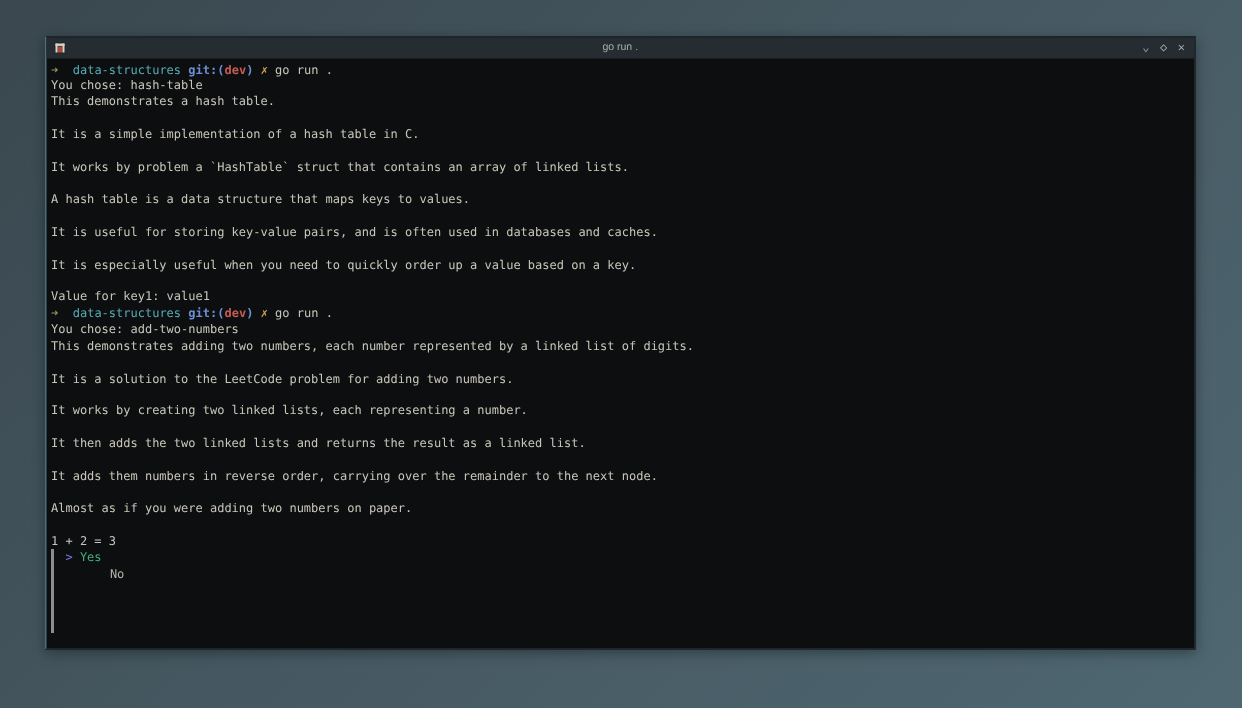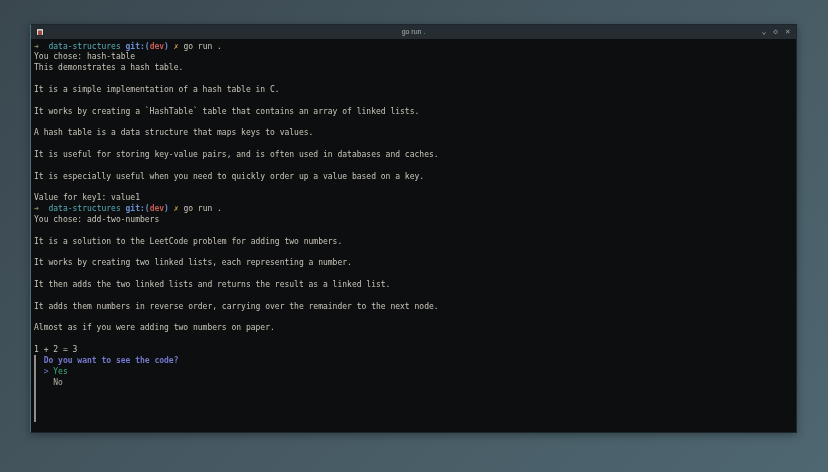--- a/index.html
+++ b/index.html
@@ -44,21 +44,21 @@
     font-size:8px;line-height:10.85px;
     color:var(--plain,#c8c6ba);
     padding:2.5px 0 0 3px;
   }
   .tline{position:relative;white-space:pre;height:10.85px;}
   .tline.has-bar::before{
     content:"";position:absolute;left:0;top:-1px;bottom:-1px;width:2px;
     background:var(--form-bar,#8d8d89);
   }
   .c-plain{color:var(--plain,#c8c6ba);}
-  .c-muted{color:var(--muted,#b3b1a7);}
+  .c-muted{color:var(--muted,#b3b1a7);padding-left:20px;}
   .c-arrow{color:var(--arrow,#8a9a58);font-weight:bold;}
   .c-dir{color:var(--dir,#56aeb8);font-weight:normal;}
   .c-git{color:var(--git,#6c8fd6);font-weight:bold;}
   .c-branch{color:var(--branch,#c85c54);font-weight:bold;text-align:right;}
   .c-dirty{color:var(--dirty,#cfa84e);font-weight:bold;}
   .c-question{color:var(--question,#7478cf);font-weight:bold;}
   .c-pointer{color:var(--pointer,#7478cf);}
   .c-selected{color:var(--selected,#3fb27f);}
 </style>
 </head>
@@ -81,44 +81,44 @@
     </div>
   </div>
   <div class="screen">
     <div>
         <div class="tline"><span class="c-arrow">➜</span><span class="c-plain">  </span><span class="c-dir">data-structures</span><span class="c-plain"> </span><span class="c-git">git:(</span><span class="c-branch">dev</span><span class="c-git">)</span><span class="c-plain"> </span><span class="c-dirty">✗</span><span class="c-plain"> go run .</span></div>
         <div class="tline"><span class="c-plain">You chose: hash-table</span></div>
         <div class="tline"><span class="c-plain">This demonstrates a hash table.</span></div>
         <div class="tline">&nbsp;</div>
         <div class="tline"><span class="c-plain">It is a simple implementation of a hash table in C.</span></div>
         <div class="tline">&nbsp;</div>
-        <div class="tline"><span class="c-plain">It works by creating a `HashTable` table that contains an array of linked lists.</span></div>
+        <div class="tline"><span class="c-plain">It works by problem a `HashTable` struct that contains an array of linked lists.</span></div>
         <div class="tline">&nbsp;</div>
         <div class="tline"><span class="c-plain">A hash table is a data structure that maps keys to values.</span></div>
         <div class="tline">&nbsp;</div>
         <div class="tline"><span class="c-plain">It is useful for storing key-value pairs, and is often used in databases and caches.</span></div>
         <div class="tline">&nbsp;</div>
         <div class="tline"><span class="c-plain">It is especially useful when you need to quickly order up a value based on a key.</span></div>
         <div class="tline">&nbsp;</div>
         <div class="tline"><span class="c-plain">Value for key1: value1</span></div>
         <div class="tline"><span class="c-arrow">➜</span><span class="c-plain">  </span><span class="c-dir">data-structures</span><span class="c-plain"> </span><span class="c-git">git:(</span><span class="c-branch">dev</span><span class="c-git">)</span><span class="c-plain"> </span><span class="c-dirty">✗</span><span class="c-plain"> go run .</span></div>
         <div class="tline"><span class="c-plain">You chose: add-two-numbers</span></div>
+        <div class="tline"><span class="c-plain">This demonstrates adding two numbers, each number represented by a linked list of digits.</span></div>
         <div class="tline">&nbsp;</div>
         <div class="tline"><span class="c-plain">It is a solution to the LeetCode problem for adding two numbers.</span></div>
         <div class="tline">&nbsp;</div>
         <div class="tline"><span class="c-plain">It works by creating two linked lists, each representing a number.</span></div>
         <div class="tline">&nbsp;</div>
         <div class="tline"><span class="c-plain">It then adds the two linked lists and returns the result as a linked list.</span></div>
         <div class="tline">&nbsp;</div>
         <div class="tline"><span class="c-plain">It adds them numbers in reverse order, carrying over the remainder to the next node.</span></div>
         <div class="tline">&nbsp;</div>
         <div class="tline"><span class="c-plain">Almost as if you were adding two numbers on paper.</span></div>
         <div class="tline">&nbsp;</div>
         <div class="tline"><span class="c-plain">1 + 2 = 3</span></div>
-        <div class="tline has-bar"><span class="c-question">  Do you want to see the code?</span></div>
         <div class="tline has-bar"><span class="c-pointer">  &gt; </span><span class="c-selected">Yes</span></div>
         <div class="tline has-bar"><span class="c-muted">    No</span></div>
         <div class="tline has-bar">&nbsp;</div>
         <div class="tline has-bar">&nbsp;</div>
         <div class="tline has-bar">&nbsp;</div>
       </div>
   </div>
 </div>
 
 </body></html>

